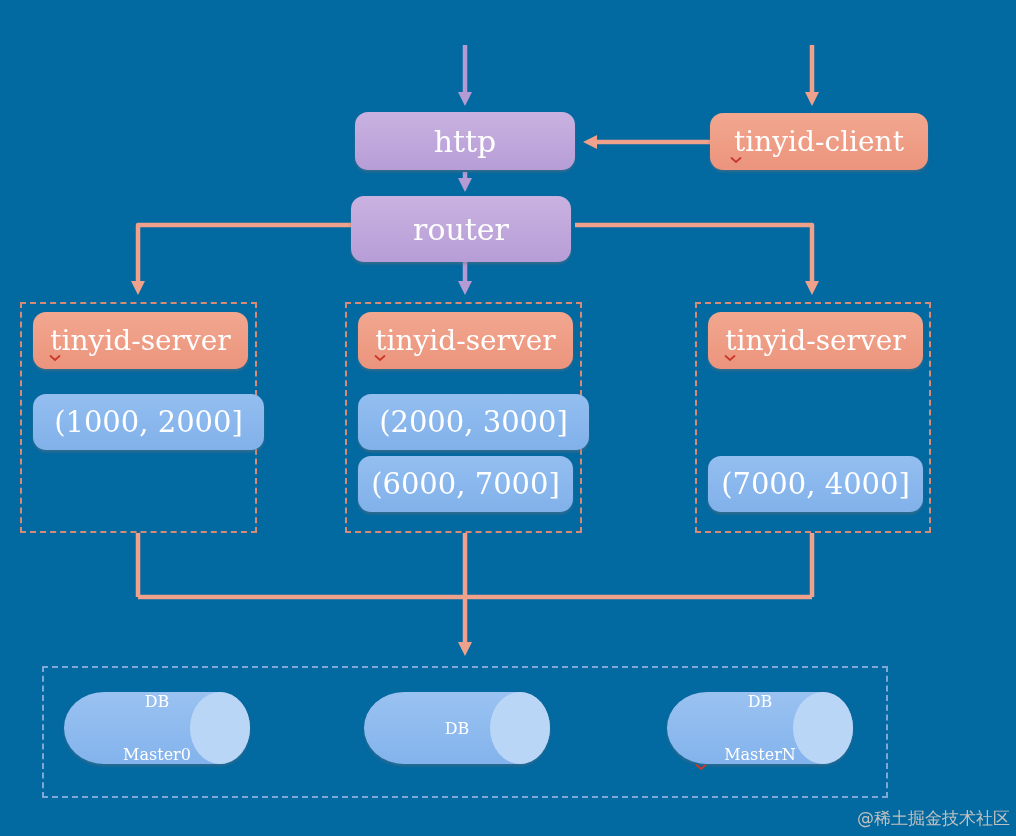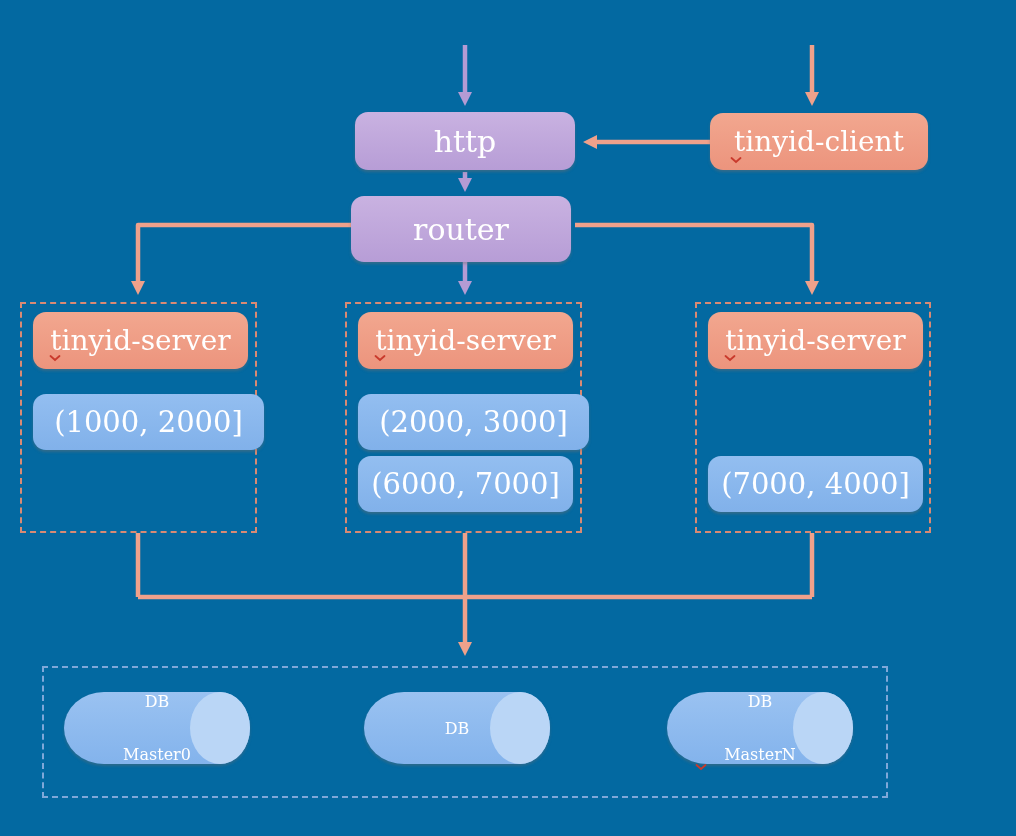--- a/index.html
+++ b/index.html
@@ -160,14 +160,15 @@
     <div class="cyl" style="left:623px;">
       <i class="cap"></i>
       <span>DB</span>
       <span>MasterN</span>
       <svg class="sq" style="left:28px;top:72px;" width="12" height="7" viewBox="0 0 12 7">
         <path d="M1.5,1 L6,5 L10.5,1" fill="none" stroke="#c93a2c" stroke-width="1.8" stroke-linecap="round"></path>
       </svg>
     </div>
   </div>
 
+  <div class="watermark">@稀土掘金技术社区</div>
 
 </div>
 
 </body></html>

